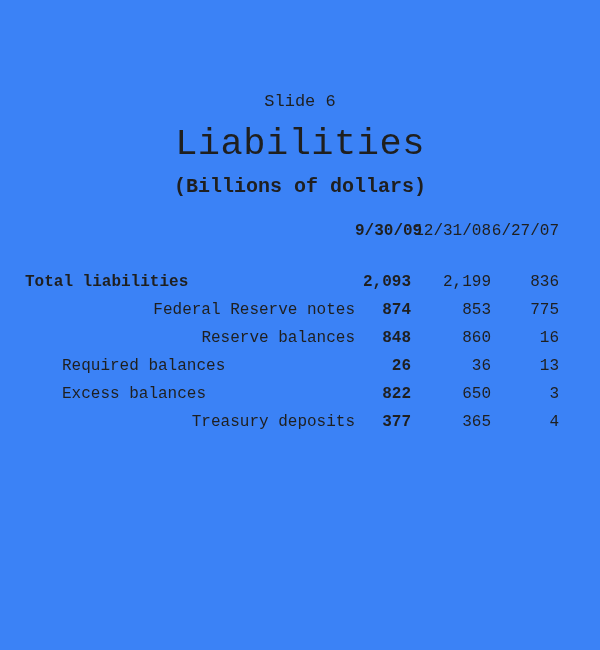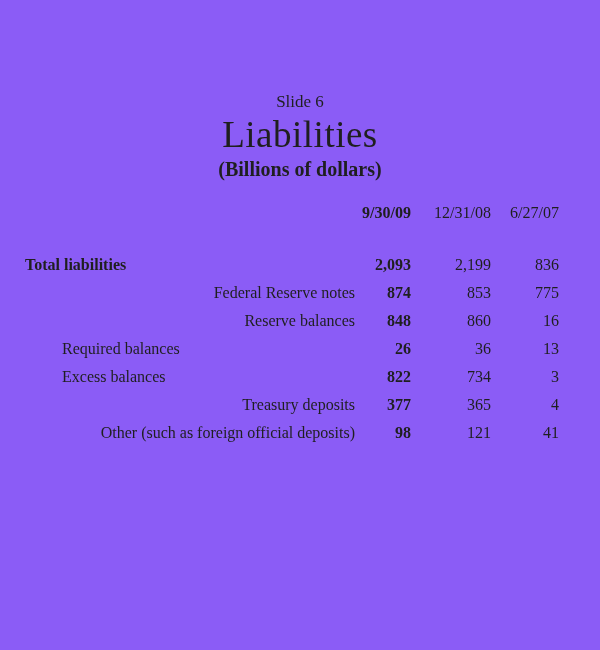--- a/index.html
+++ b/index.html
@@ -1,27 +1,27 @@
 <!DOCTYPE html>
 <html><head>
 <meta charset="utf-8">
 <style>
   html, body { margin: 0; padding: 0; background: #ffffff; }
   .slide {
     position: relative;
     width: 600px;
     height: 650px;
-    background: #8b5cf6;
-    font-family: Liberation Serif, serif;
+    background: #3b82f6;
+    font-family: Liberation Mono, monospace;
     color: #1f1f1f;
     overflow: hidden;
   }
   .slide-header { text-align: center; padding-top: 92px; }
   .slide-number { font-size: 17px; line-height: 20px; font-weight: 400; }
-  .slide-title  { font-size: 37px; line-height: 46px; font-weight: 400; margin: 0; letter-spacing: 0.5px; }
+  .slide-title  { font-size: 37px; line-height: 46px; font-weight: 400; margin: 9px; letter-spacing: 0.5px; }
   .slide-subtitle { font-size: 20px; line-height: 22px; font-weight: 700; }
 
   table.liabilities-table {
     margin: 24px 0 0 25px;
     border-collapse: collapse;
     table-layout: fixed;
     width: 534px;
     font-size: 16px;
   }
   col.label-col { width: 330px; }
@@ -97,31 +97,25 @@
       </tr>
       <tr>
         <td class="label indent-2">Required balances</td>
         <td class="num c1">26</td>
         <td class="num">36</td>
         <td class="num">13</td>
       </tr>
       <tr>
         <td class="label indent-2">Excess balances</td>
         <td class="num c1">822</td>
-        <td class="num">734</td>
+        <td class="num">650</td>
         <td class="num">3</td>
       </tr>
       <tr>
         <td class="label indent-1">Treasury deposits</td>
         <td class="num c1">377</td>
         <td class="num">365</td>
         <td class="num">4</td>
       </tr>
-      <tr class="tall">
-        <td class="label indent-1">Other (such as foreign official deposits)</td>
-        <td class="num c1">98</td>
-        <td class="num">121</td>
-        <td class="num">41</td>
-      </tr>
     </tbody>
   </table>
 
 </div>
 
 </body></html>

